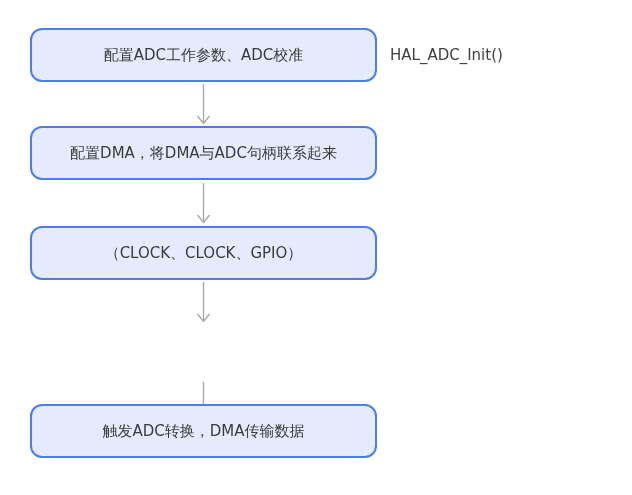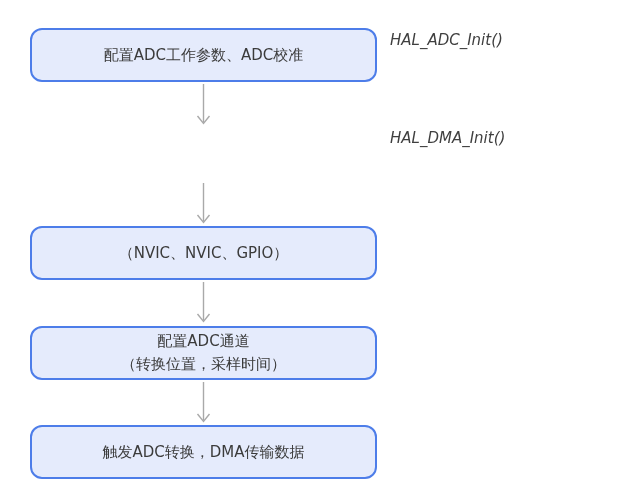--- a/index.html
+++ b/index.html
@@ -34,26 +34,26 @@
     text-align: center;
     white-space: nowrap;
   }
   .box .line:empty { display: none; }
   .fns {
     position: absolute;
     left: 390px;
     width: 242px;
     height: 54px;
     display: flex;
-    flex-direction: row;
+    flex-direction: column;
+    justify-content: center;
     color: #3f3f3f;
     font-size: 15px;
     line-height: 25px;
     white-space: nowrap;
-    font-style: italic;
   }
   .fns .fn:empty { display: none; }
   .arrow {
     position: absolute;
     left: 196px;
     width: 15px;
     height: 41px;
   }
 </style>
 </head>
@@ -67,46 +67,45 @@
   </div>
   <div class="fns" style="top:28px">
     <div class="fn">HAL_ADC_Init()</div>
   </div>
 
   <svg class="arrow" style="top:84px" viewBox="0 0 15 41">
     <line x1="7.5" y1="0" x2="7.5" y2="38" stroke="#a9a9a9" stroke-width="1.4"></line>
     <polyline points="1.5,32 7.5,39.5 13.5,32" stroke="#a9a9a9" stroke-width="1.4" fill="none"></polyline>
   </svg>
 
+  <div class="box" style="top:126px">
+    <div class="line">配置DMA，将DMA与ADC句柄联系起来</div>
+
+  </div>
   <div class="fns" style="top:126px">
-    <div class="fn">HAL_DMA_Init()</div>
   </div>
 
   <svg class="arrow" style="top:183px" viewBox="0 0 15 41">
     <line x1="7.5" y1="0" x2="7.5" y2="38" stroke="#a9a9a9" stroke-width="1.4"></line>
     <polyline points="1.5,32 7.5,39.5 13.5,32" stroke="#a9a9a9" stroke-width="1.4" fill="none"></polyline>
   </svg>
 
   <div class="box" style="top:226px">
-    <div class="line">（NVIC、NVIC、GPIO）</div>
+    <div class="line">（CLOCK、CLOCK、GPIO）</div>
   </div>
 
   <svg class="arrow" style="top:282px" viewBox="0 0 15 41">
     <line x1="7.5" y1="0" x2="7.5" y2="38" stroke="#a9a9a9" stroke-width="1.4"></line>
     <polyline points="1.5,32 7.5,39.5 13.5,32" stroke="#a9a9a9" stroke-width="1.4" fill="none"></polyline>
   </svg>
 
-  <div class="box" style="top:326px">
-    <div class="line">配置ADC通道</div>
-    <div class="line">（转换位置，采样时间）</div>
-  </div>
 
   <svg class="arrow" style="top:382px" viewBox="0 0 15 41">
     <line x1="7.5" y1="0" x2="7.5" y2="38" stroke="#a9a9a9" stroke-width="1.4"></line>
     <polyline points="1.5,32 7.5,39.5 13.5,32" stroke="#a9a9a9" stroke-width="1.4" fill="none"></polyline>
   </svg>
 
-  <div class="box" style="top:425px">
+  <div class="box" style="top:404px">
     <div class="line">触发ADC转换，DMA传输数据</div>
 
   </div>
 
 </div>
 
 </body></html>

